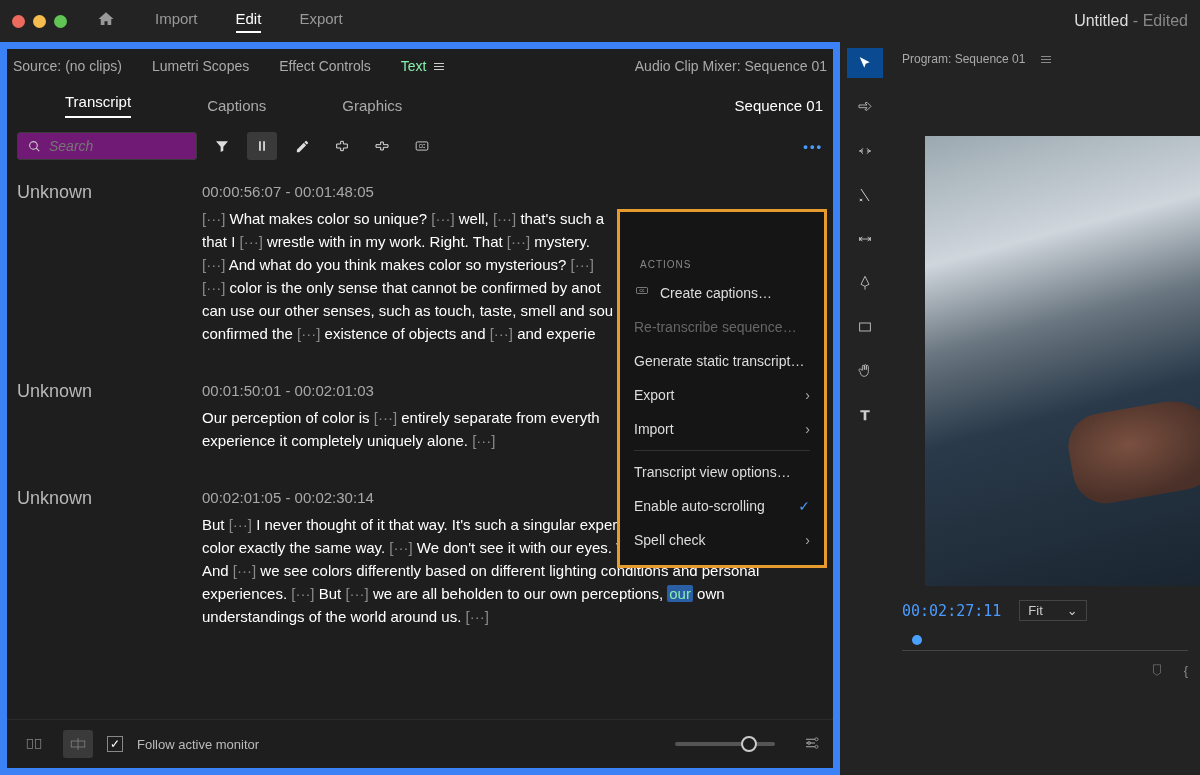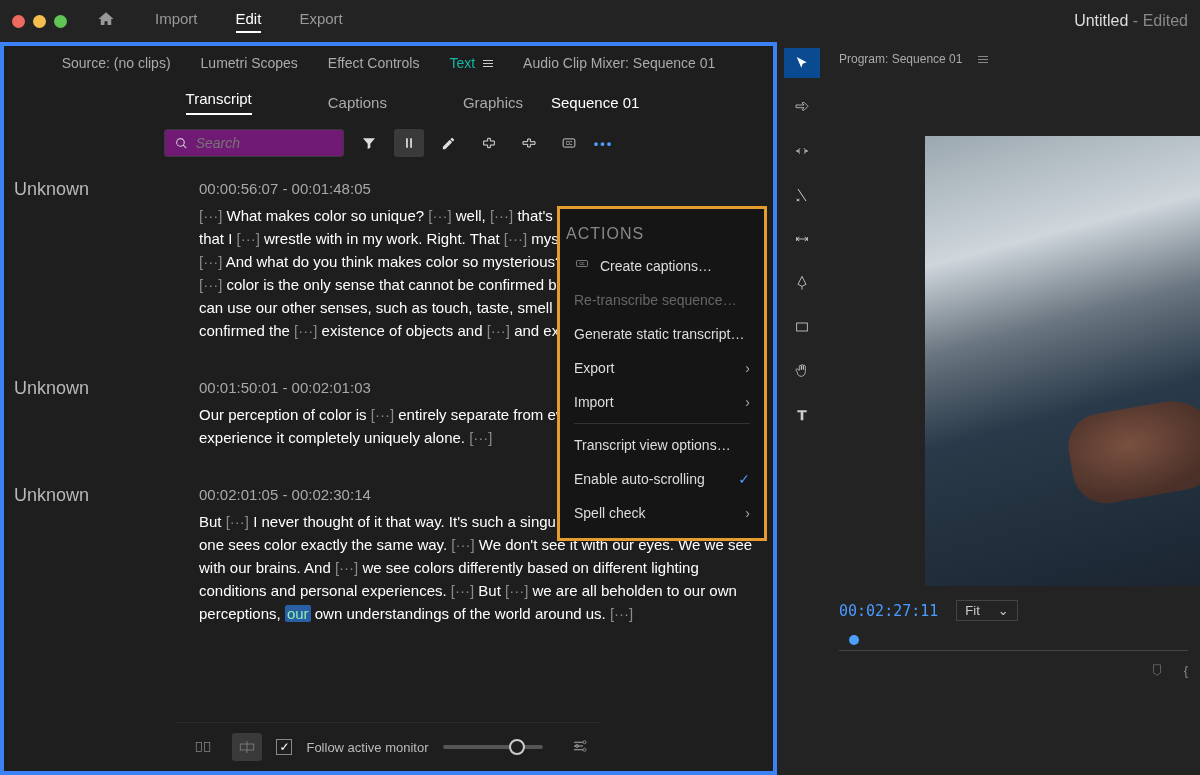--- a/index.html
+++ b/index.html
@@ -12,28 +12,28 @@
 .dot.r { background: #ed6a5e; } .dot.y { background: #f5bd4f; } .dot.g { background: #61c554; }
 .home { color: #999; font-size: 18px; margin-right: 40px; }
 .top-tabs { display: flex; gap: 38px; color: #999; font-size: 15px; }
 .top-tabs span { cursor: pointer; }
 .top-tabs .active { color: #fff; border-bottom: 2px solid #fff; padding-bottom: 4px; }
 .title-edited { margin-left: auto; font-size: 16px; }
 .title-edited .tname { color: #ddd; } .title-edited .ed { color: #888; }
 
 
 .main-outer { display: flex; height: calc(775px - 42px); }
-.left-col { width: 777px; border: 4px solid #3b82f6; display: flex; flex-direction: column; background: #1e1e1e; position: relative; align-items: center; }
+.left-col { width: 840px; border: 7px solid #3b82f6; display: flex; flex-direction: column; background: #1e1e1e; position: relative; }
 .toolstrip { width: 50px; background: #232323; padding-top: 6px; display: flex; flex-direction: column; align-items: center; gap: 14px; }
 .right-col { flex: 1; background: #232323; display: flex; flex-direction: column; }
 
 
 .panel-tabs { display: flex; align-items: center; height: 34px; padding: 0 6px; color: #aaa; font-size: 14px; gap: 30px; }
 .panel-tabs .ptab { cursor: pointer; white-space: nowrap; }
-.panel-tabs .ptab.current { color: #14b8a6; display:inline-flex; align-items:center; gap:8px;}
+.panel-tabs .ptab.current { color: #86efac; display:inline-flex; align-items:center; gap:8px;}
 .panel-tabs .menuicon { display:inline-flex; flex-direction:column; gap:2px; }
 .panel-tabs .menuicon b { display:block; width:10px; height:1px; background:#ccc; }
 .panel-tabs .last { margin-left: auto; }
 
 
 .subtabs { display: flex; align-items: center; padding: 10px 10px 6px; gap: 28px; font-size: 15px; color: #aaa; }
 .subtabs .stab { cursor: pointer; margin-left: 48px; }
 .subtabs .stab.active { color: #fff; border-bottom: 2px solid #fff; padding-bottom: 6px; }
 .seq-right { margin-left: auto; font-size: 15px; color: #fff; }
 
@@ -58,41 +58,41 @@
 .footer { display: flex; align-items: center; padding: 10px 12px; gap: 14px; border-top: 1px solid #2b2b2b; color: #bbb; }
 .fico { width: 30px; height: 28px; display:flex; align-items:center; justify-content:center; color:#888;}
 .fico.on { background:#3a3a3a; border-radius:3px;}
 .chk { width: 16px; height: 16px; border: 1px solid #888; display: inline-flex; align-items:center; justify-content:center; font-size:12px; color:#fff;}
 .slider { margin-left: auto; width: 100px; height: 4px; background: #555; border-radius: 2px; position: relative; }
 .slider .knob { position:absolute; right:18px; top:-6px; width:16px; height:16px; border:2px solid #ccc; border-radius:50%; background:#1e1e1e;}
 .fsettings { margin-left: 14px; color:#aaa; }
 
 
 .dropdown { position: absolute; right: 6px; top: 160px; width: 210px; background: #151515; border: 3px solid #e69b2e; padding: 8px 0; z-index: 50; font-size: 14px;}
-.dropdown .hdr { color: #888; font-size: 16px; letter-spacing: 1px; padding: 8px 6px 6px; }
+.dropdown .hdr { color: #888; font-size: 10px; letter-spacing: 1px; padding: 8px 20px 6px; margin-top: 31px; }
 .dropdown .mitem { display:flex; align-items:center; padding: 9px 14px; color:#ddd; cursor:pointer; gap:10px;}
 .dropdown .mitem.dis { color:#666; }
 .dropdown .sep { height:1px; background:#333; margin:4px 14px;}
 .dropdown .chev { margin-left:auto; color:#aaa; }
 .dropdown .check { margin-left:auto; color:#4a9bff; }
 
 
 .toolstrip .ticon { width: 36px; height: 30px; display:flex; align-items:center; justify-content:center; color:#ccc; cursor:pointer;}
 .toolstrip .ticon.active { background:#0a4a90; color:#fff;}
 .toolstrip svg { width:16px; height:16px;}
 
 
 .prog-hdr { display:flex; align-items:center; padding:10px 12px; gap:8px; color:#aaa; font-size:12px;}
 .prog-hdr .menuicon { display:inline-flex; flex-direction:column; gap:2px; margin-left:8px;}
 .prog-hdr .menuicon b { display:block; width:10px; height:1px; background:#888; }
 .monitor { margin: 60px 0 0 0; width: 275px; height: 450px; align-self: flex-end; background: linear-gradient(165deg, #9ba8b0 0%, #cfd6dc 25%, #6a7680 42%, #2a3a4a 60%, #1a2530 100%); position:relative; overflow:hidden;}
 .monitor .hand { position:absolute; right: -20px; top: 270px; width:150px; height:90px; background: radial-gradient(ellipse at 40% 40%, #7a5040 0%, #4a3028 70%); border-radius: 40px 60px 50px 40px; transform: rotate(-10deg);}
 .playbar { display:flex; align-items:center; padding: 14px 12px; gap: 18px;}
 .tcode { color:#4a9bff; font-size:15px; font-family: monospace;}
-.fitsel { display:inline-flex; align-items:center; border:1px solid #444; padding: 2px 8px; gap:18px; color:#ccc;}
+.fitsel { display:inline-flex; align-items:center; border:1px solid #444; padding: 2px 8px; gap:24px; color:#ccc;}
 .timeline-track { height:14px; margin: 2px 12px; position:relative; border-bottom:1px solid #444;}
 .timeline-track .ph { position:absolute; left:10px; top:-2px; width:10px;height:10px; background:#4aa0ff; border-radius:50%;}
 .markerbar { display:flex; margin:10px 12px 0; gap:20px; color:#888;}
 svg { fill: currentColor; }
 </style>
 </head>
 <body>
 
 <div class="topbar">
   <div class="win-dots">

